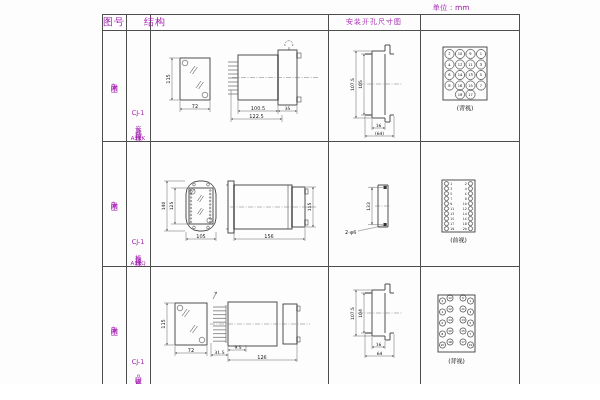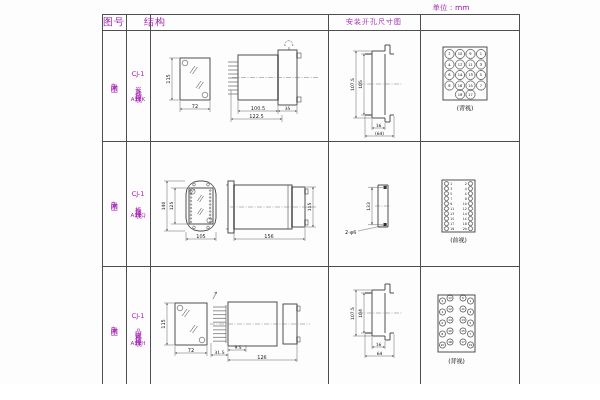--- a/index.html
+++ b/index.html
@@ -5,21 +5,21 @@
   html,body{margin:0;padding:0;background:#fff}
   .sheet{position:relative;width:600px;height:384px;background:#fdfdfd;
          font-family:"DejaVu Sans","Liberation Sans",sans-serif;color:#a21caf;overflow:hidden}
   .hl,.vl{position:absolute;background:#4d4d4d}
   .hl{height:1px}
   .vl{width:1px}
   .hcell{position:absolute;top:14px;height:16px;display:flex;align-items:center;justify-content:center;
          font-size:10px;letter-spacing:1px;white-space:nowrap}
   .vcell{position:absolute;display:flex;align-items:center;justify-content:center}
   .vtext{writing-mode:vertical-rl;text-orientation:upright;font-size:7px;letter-spacing:2.5px}
-  .scell{position:absolute;display:flex;flex-direction:column;align-items:center;justify-content:center;gap:3px}
+  .scell{position:absolute;display:flex;flex-direction:column;align-items:center;justify-content:flex-end;gap:3px}
   .model{font-size:6.5px}
   .code{font-size:5.5px}
   .sdesc{writing-mode:vertical-rl;text-orientation:upright;font-size:6.5px;letter-spacing:2px}
   .unit{position:absolute;left:420px;top:3px;width:62px;text-align:center;font-size:7.5px}
   .diag{position:absolute}
   svg .shape{fill:none;stroke:#3c3c3c;stroke-width:0.9}
   svg .thin{fill:none;stroke:#3c3c3c;stroke-width:0.55}
   svg .ext{stroke:#555;stroke-width:0.45}
   svg .dim{stroke:#555;stroke-width:0.45;marker-start:url(#ah);marker-end:url(#ah)}
   svg .cl{stroke:#666;stroke-width:0.45;stroke-dasharray:5 1.5 1 1.5}

